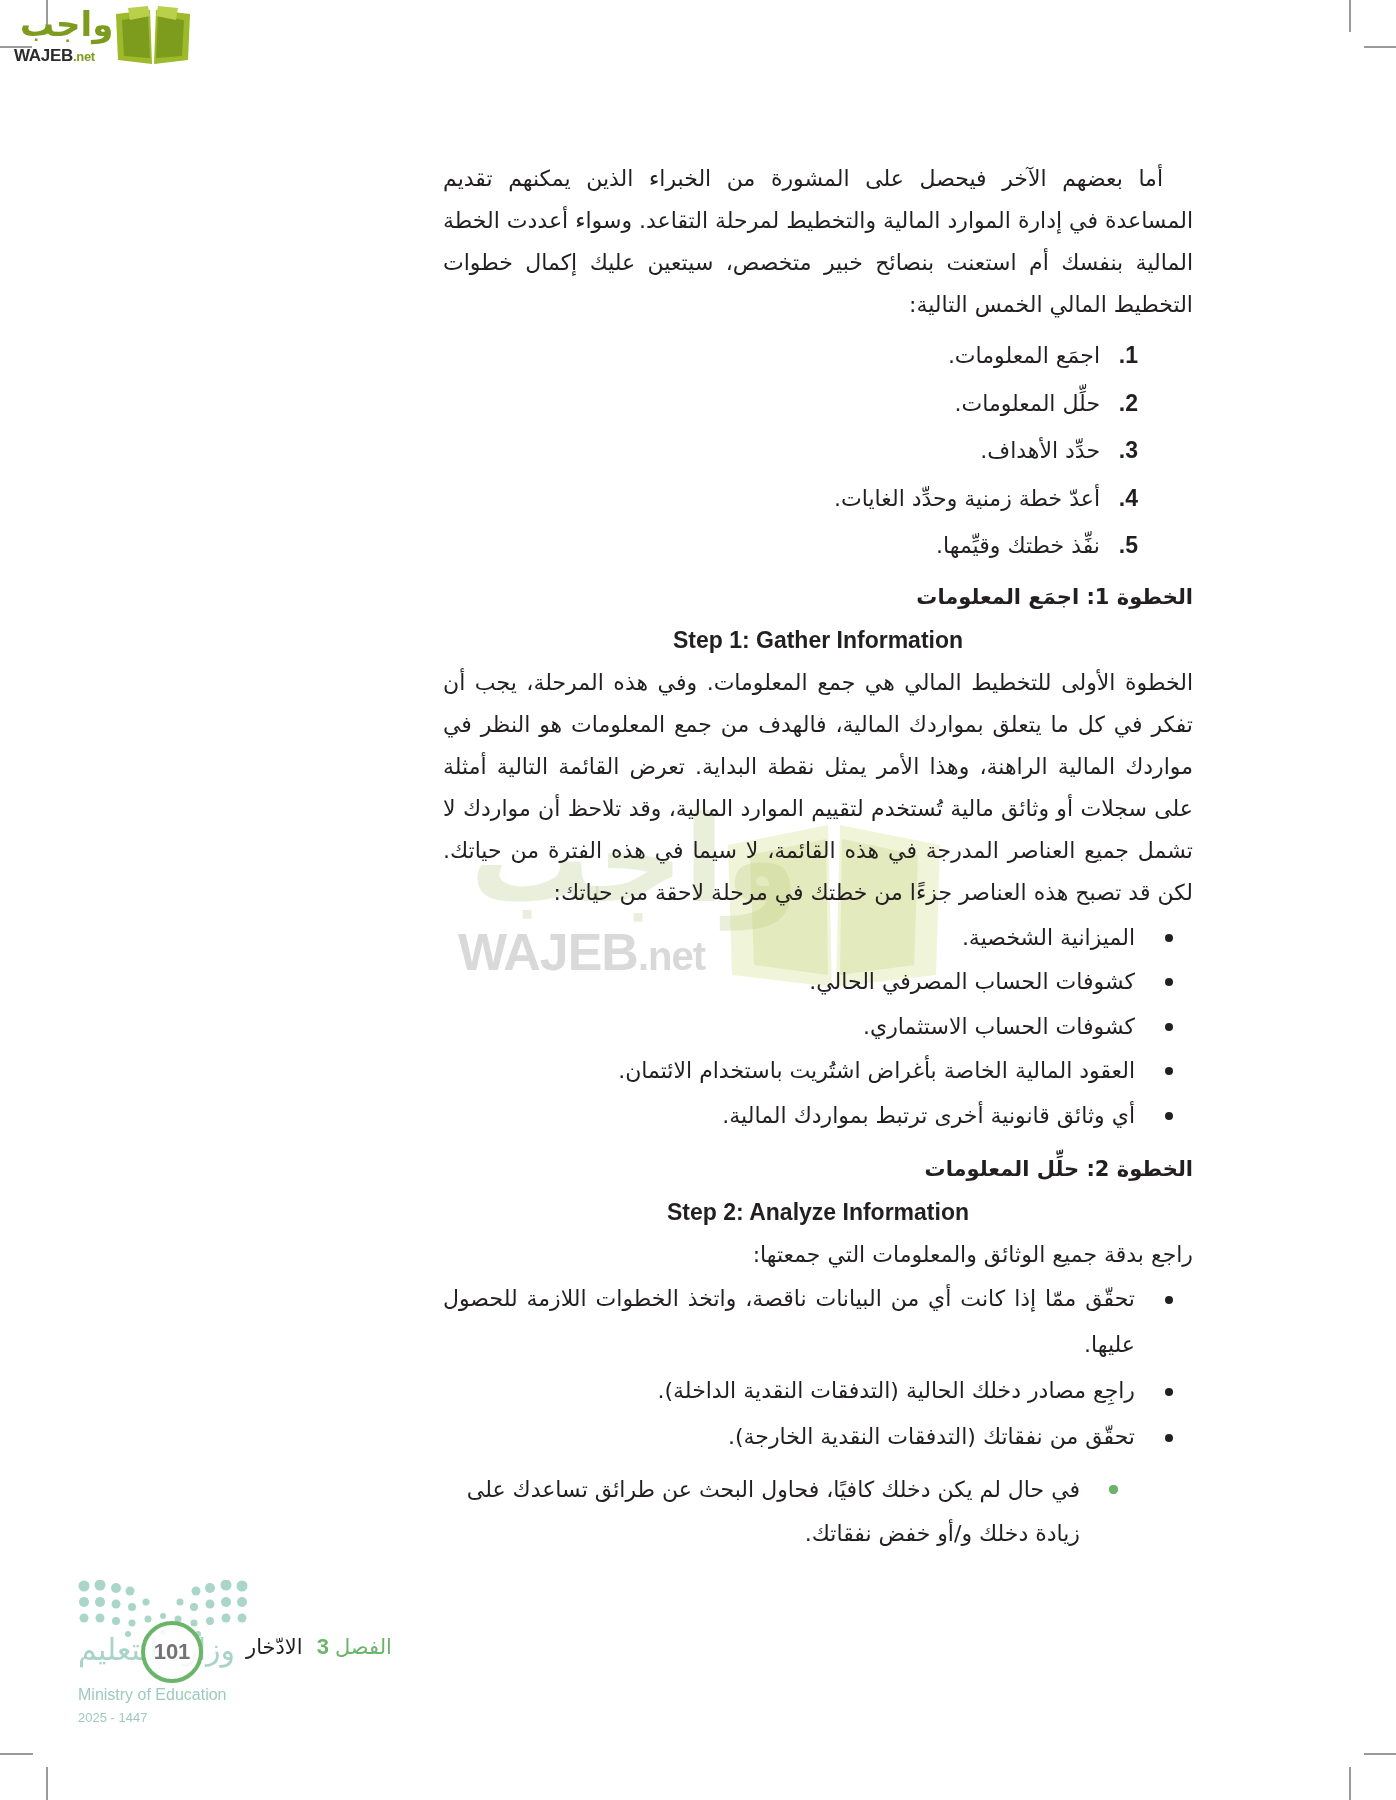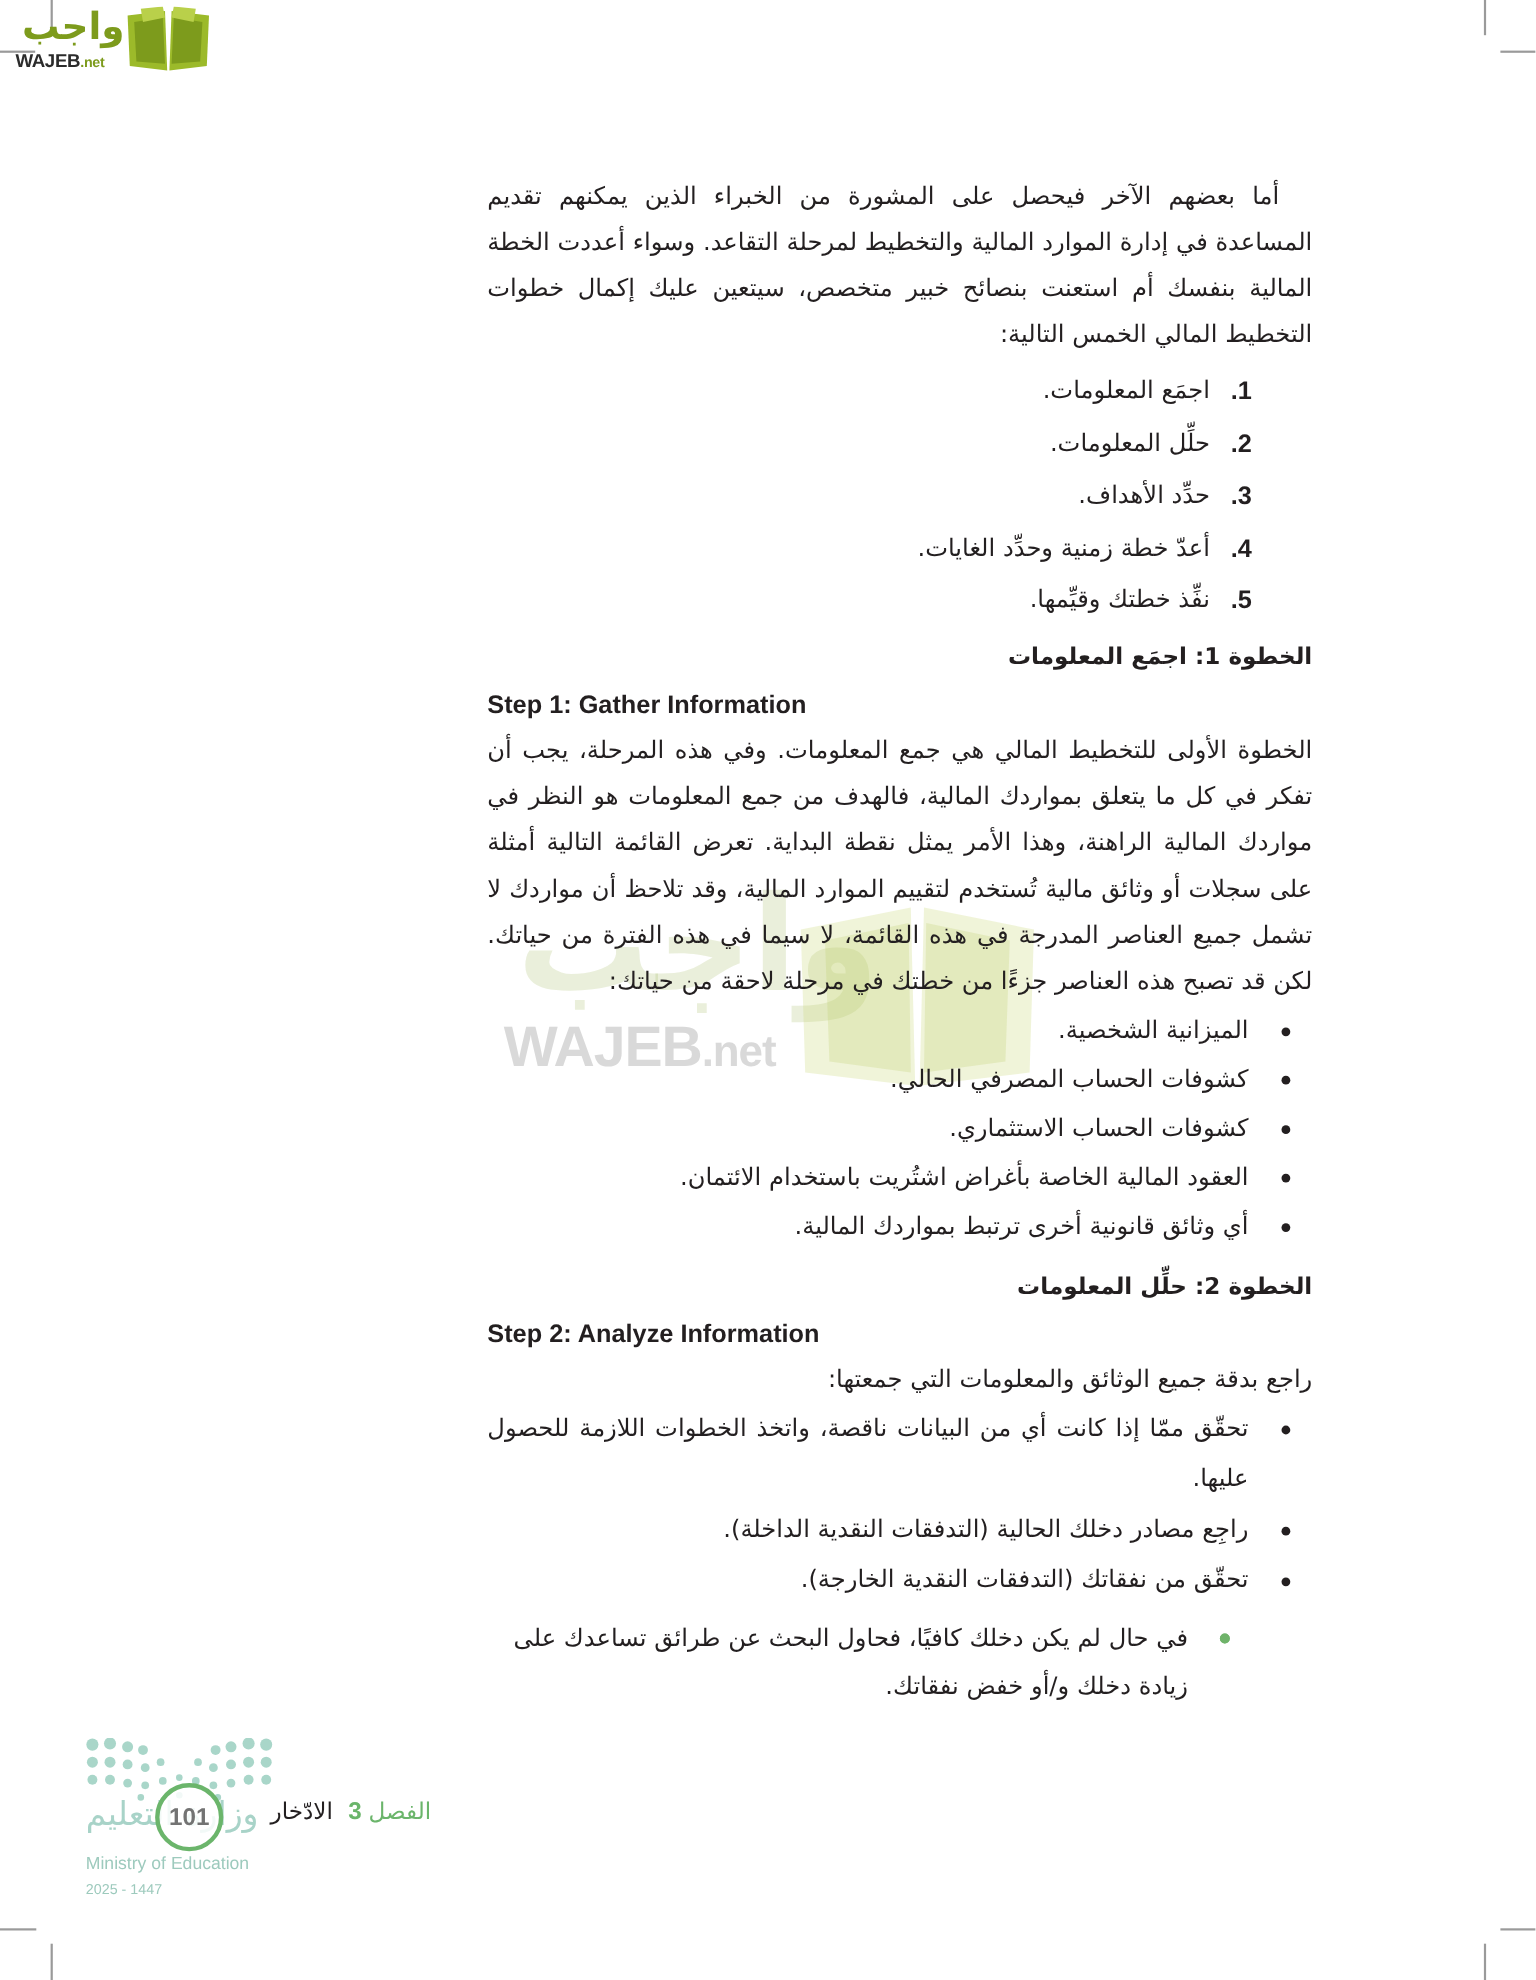--- a/index.html
+++ b/index.html
@@ -24,21 +24,21 @@
   
   .content { position: absolute; left: 443px; top: 158px; width: 750px; direction: rtl; font-family: "DejaVu Sans", sans-serif; }
   .para { font-size: 22px; line-height: 42px; text-align: justify; text-align-last: right; }
   .para.indent { text-indent: 30px; }
 
   .numlist { list-style: none; margin-top: 6px; padding-right: 55px; }
   .numlist li { font-size: 22px; line-height: 47.5px; display: flex; align-items: center; }
   .numlist .num { font-family: "Liberation Sans", sans-serif; font-weight: bold; font-size: 23px; min-width: 38px; display: inline-block; }
 
   .step-ar { font-size: 21px; font-weight: bold; line-height: 42px; margin-top: 6px; }
-  .step-en { font-family: "Liberation Sans", sans-serif; font-weight: bold; font-size: 23px; line-height: 44px; direction: ltr; text-align: left; color: #231f20; }
+  .step-en { font-family: "Liberation Sans", sans-serif; font-weight: bold; font-size: 23px; line-height: 44px; direction: ltr; text-align: center; color: #231f20; }
 
   .bullets { list-style: none; padding-right: 20px; margin-top: 0px; }
   .bullets li { font-size: 22px; line-height: 44.5px; position: relative; padding-right: 38px; }
   .bullets li .dot { position: absolute; right: 0; top: 18px; width: 8px; height: 8px; border-radius: 50%; background: #231f20; }
   .bullets.wide li { line-height: 46px; text-align: justify; text-align-last: right; }
   .bullets.wide li .dot { top: 20px; }
   .bullets.green { padding-right: 75px; margin-top: 8px; }
   .bullets.green li { line-height: 44px; }
   .bullets.green li .dot { background: #6fb36a; width: 9px; height: 9px; top: 17px; }
 

